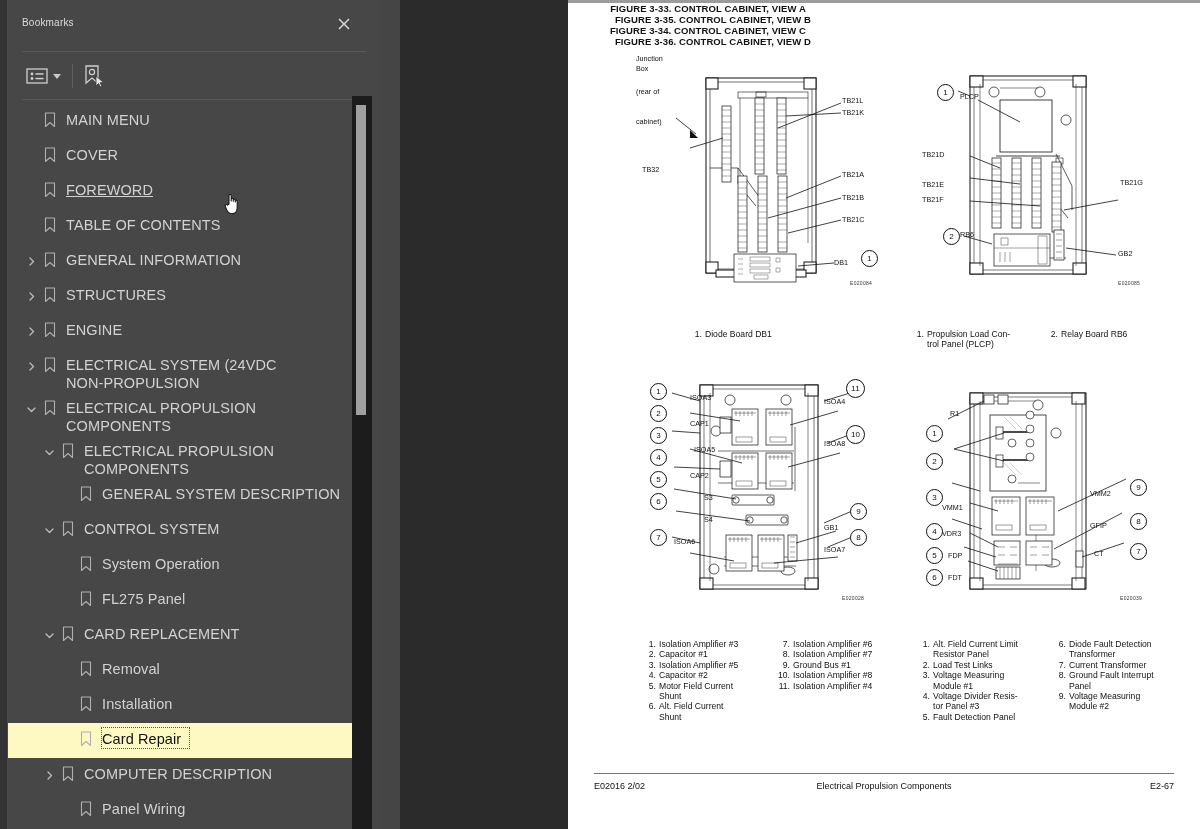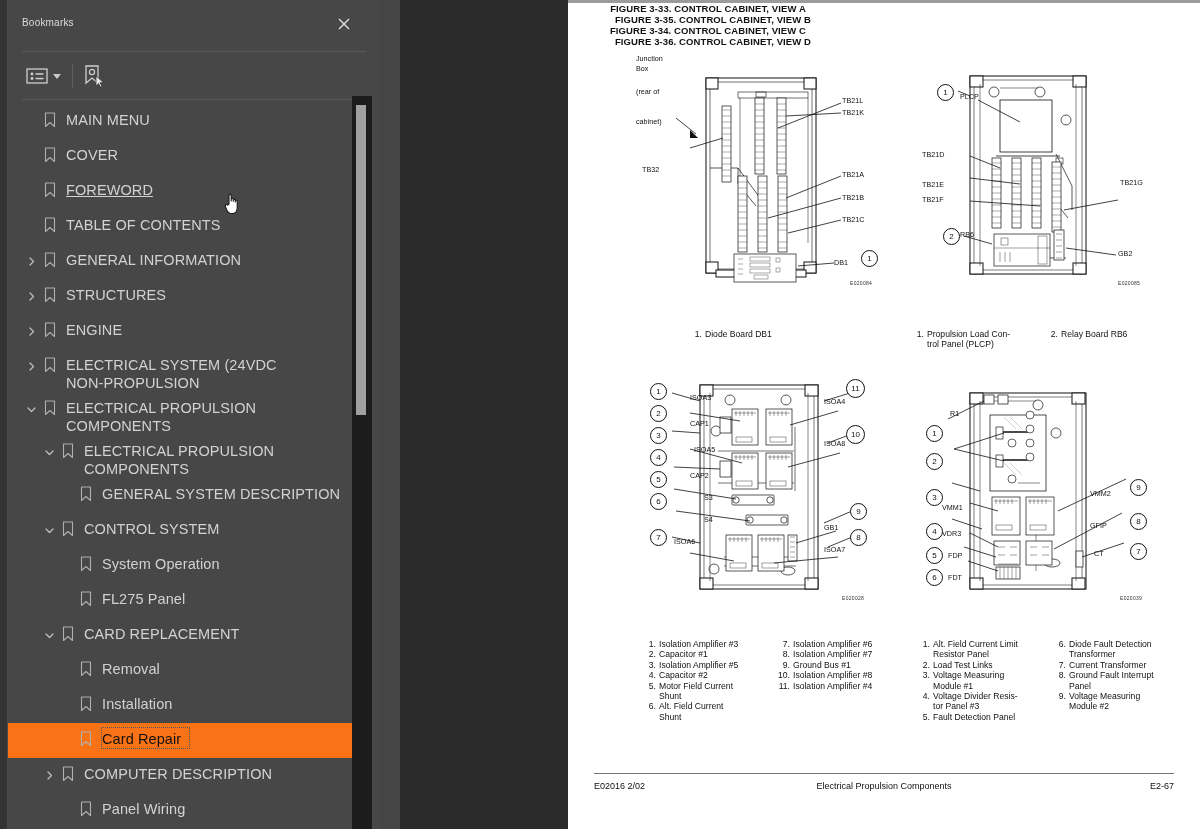--- a/index.html
+++ b/index.html
@@ -88,21 +88,21 @@
     display:flex; align-items:center; justify-content:center;
     margin-right:6px;
   }
   .bm-label {
     font-size:14.5px; line-height:18px; color:#d2d2d2;
     padding-top:2px; padding-right:8px;
     letter-spacing:.1px; white-space:pre-line;
   }
   .bm-row.link-hover .bm-label { text-decoration:underline; }
   .bm-row.selected {
-    background:#f97316;
+    background:#fef9c3;
   }
   .bm-row.selected .bm-label {
     color:#111; outline:1px dotted #555; outline-offset:0;
   }
 
   
   .lvl0 { padding-left:14px; }
   .lvl1 { padding-left:32px; }
   .lvl2 { padding-left:50px; }
 

